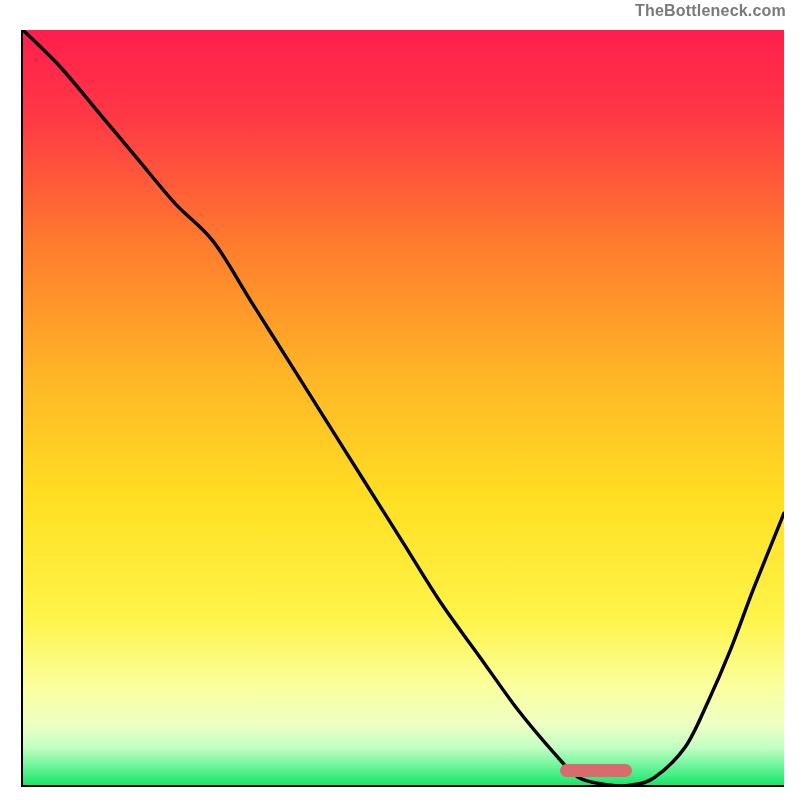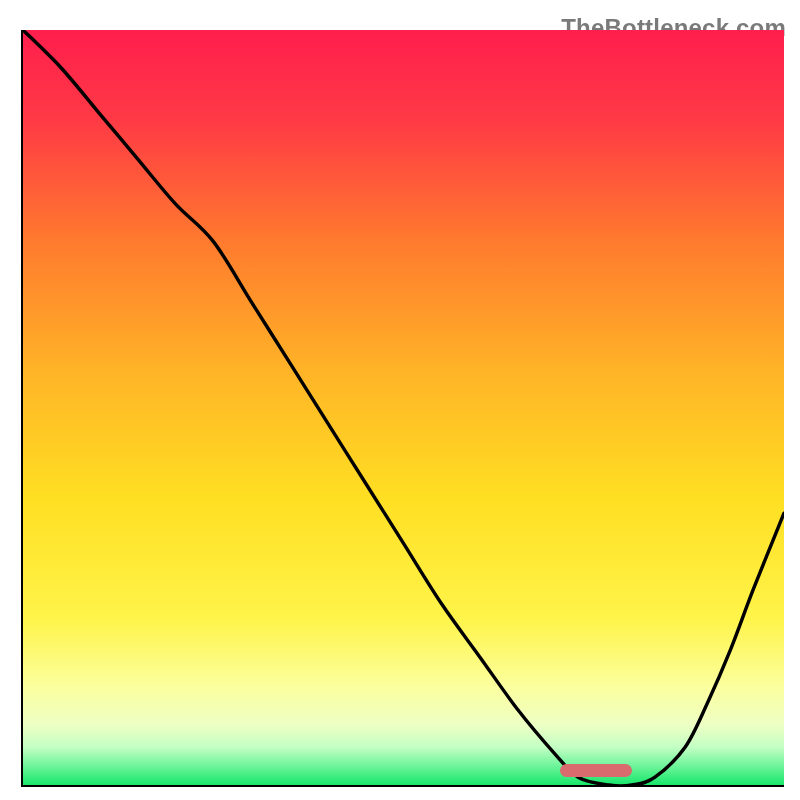--- a/index.html
+++ b/index.html
@@ -11,23 +11,23 @@
     background: #ffffff;
     font-family: Arial, Helvetica, sans-serif;
   }
   .stage {
     position: relative;
     width: 800px;
     height: 800px;
   }
   .watermark {
     position: absolute;
-    top: 14px;
+    top: 2px;
     right: 14px;
-    font-size: 24px;
+    font-size: 16px;
     font-weight: 600;
     color: #7a7a7a;
     letter-spacing: 0.2px;
   }
   .plot {
     position: absolute;
     left: 21px;
     top: 30px;
     width: 763px;
     height: 757px;

